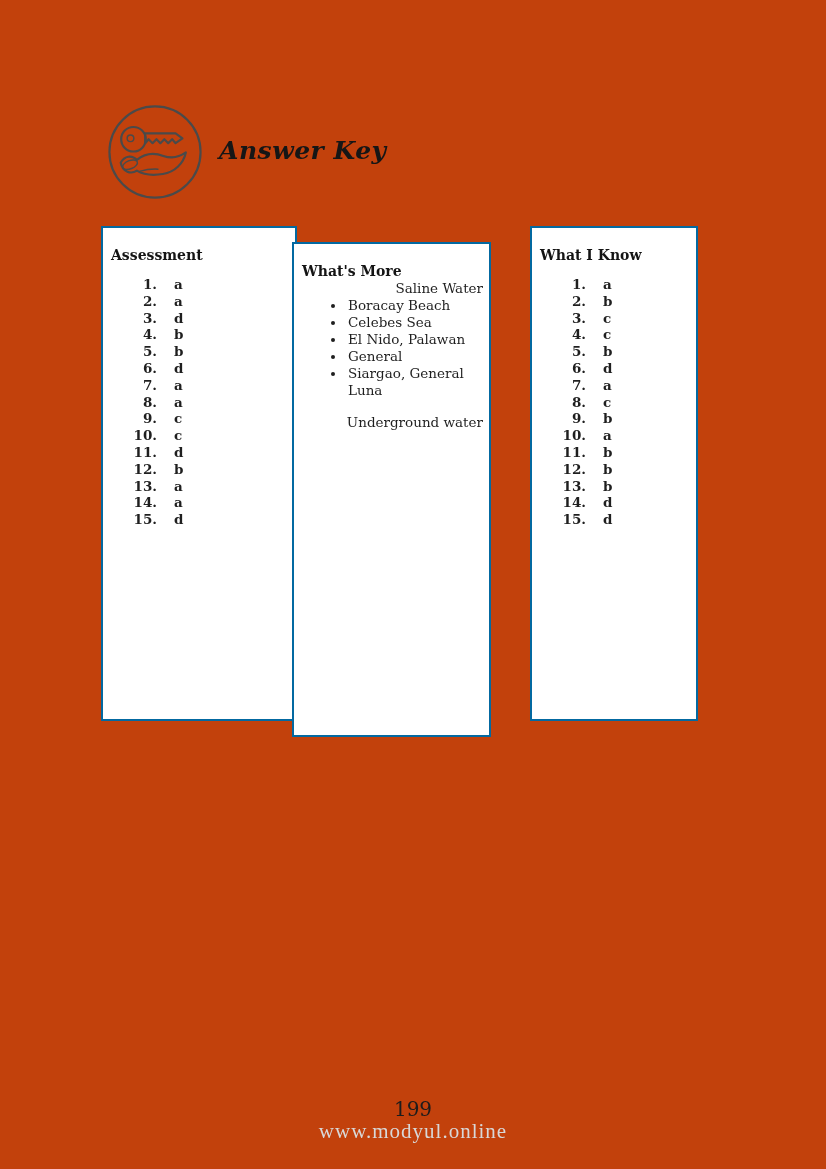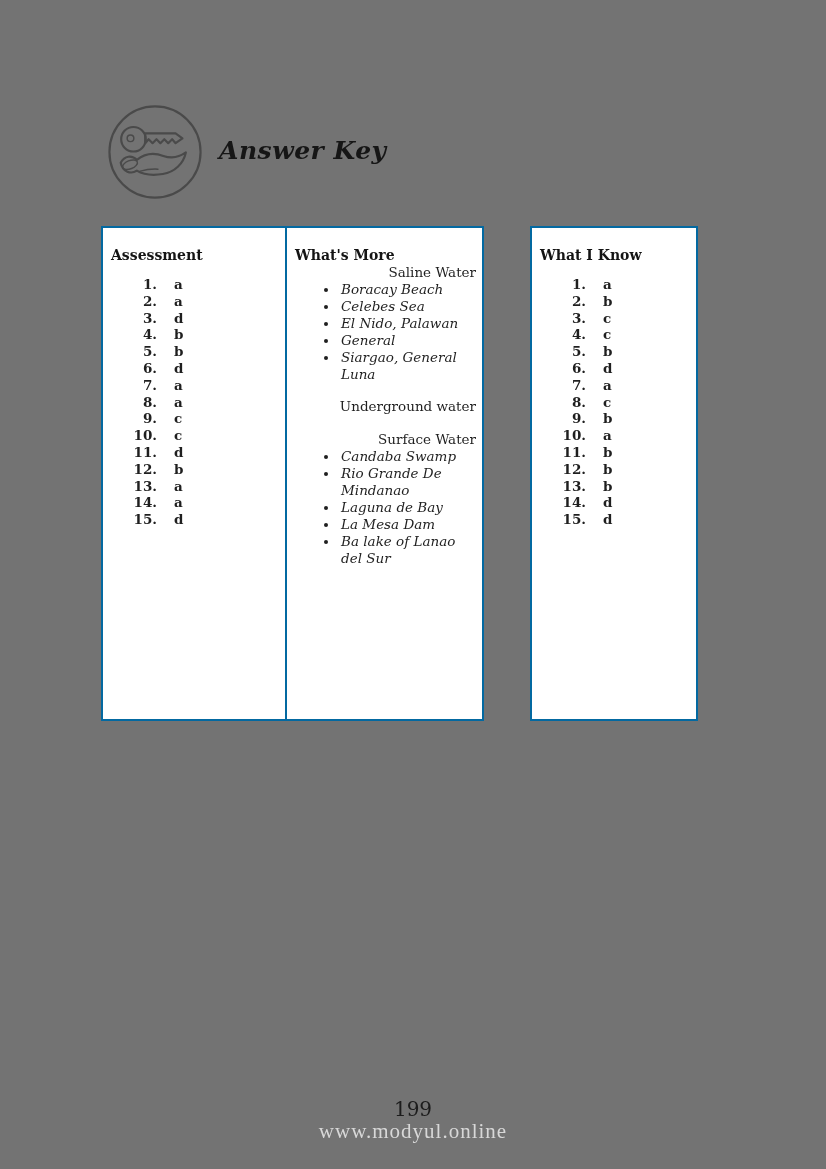--- a/index.html
+++ b/index.html
@@ -4,21 +4,21 @@
 <style>
   html, body {
     margin: 0;
     padding: 0;
     background: #ffffff;
   }
   .page {
     position: relative;
     width: 826px;
     height: 1169px;
-    background: #737373;
+    background: #c2410c;
     font-family: "DejaVu Serif", serif;
     color: #1f1f1f;
     overflow: hidden;
   }
 
   
   .header-icon {
     position: absolute;
     left: 106px;
     top: 103px;
@@ -43,21 +43,21 @@
     top: 226px;
     height: 495px;
     box-sizing: border-box;
     border: 2px solid #0369a1;
     background: #ffffff;
     padding: 19px 6px 0 8px;
     font-size: 13.5px;
     line-height: 16.8px;
   }
   .box-assessment { left: 101px; width: 196px; }
-  .box-whats-more { left: 285px; width: 199px; }
+  .box-whats-more { left: 292px; width: 199px; margin-top: 16px; }
   .box-what-i-know { left: 530px; width: 168px; }
 
   .box-heading {
     font-weight: 700;
     font-size: 14px;
     line-height: 17px;
     color: #141414;
   }
 
   
@@ -83,21 +83,20 @@
   .wm-section + .wm-section { margin-top: 16px; }
   .subheading { line-height: 17px; text-align: right; }
   .bullet-list {
     margin: 0;
     padding: 0 0 0 44px;
     list-style: disc outside;
   }
   .bullet-list li {
     line-height: 16.9px;
     padding-left: 2px;
-    font-style: italic;
   }
 
   
   .page-number {
     position: absolute;
     top: 1097px;
     left: 0;
     width: 100%;
     text-align: center;
     font-size: 20px;
@@ -196,35 +195,20 @@
           <li>General</li>
 
           <li>Siargao, General Luna</li>
         </ul>
     </div>
 
     <div class="wm-section">
       <div class="subheading">Underground water</div>
     </div>
 
-    <div class="wm-section">
-      <div class="subheading">Surface Water</div>
-      <ul class="bullet-list">
-
-          <li>Candaba Swamp</li>
-
-          <li>Rio Grande De Mindanao</li>
-
-          <li>Laguna de Bay</li>
-
-          <li>La Mesa Dam</li>
-
-          <li>Ba lake of Lanao del Sur</li>
-        </ul>
-    </div>
   </div>
 
   <div class="box box-what-i-know">
     <div class="box-heading">What I Know</div>
     <ol class="answer-list">
 
         <li class="answer-row"><span class="answer-num">1.</span><span class="answer-letter">a</span></li>
 
         <li class="answer-row"><span class="answer-num">2.</span><span class="answer-letter">b</span></li>
 

